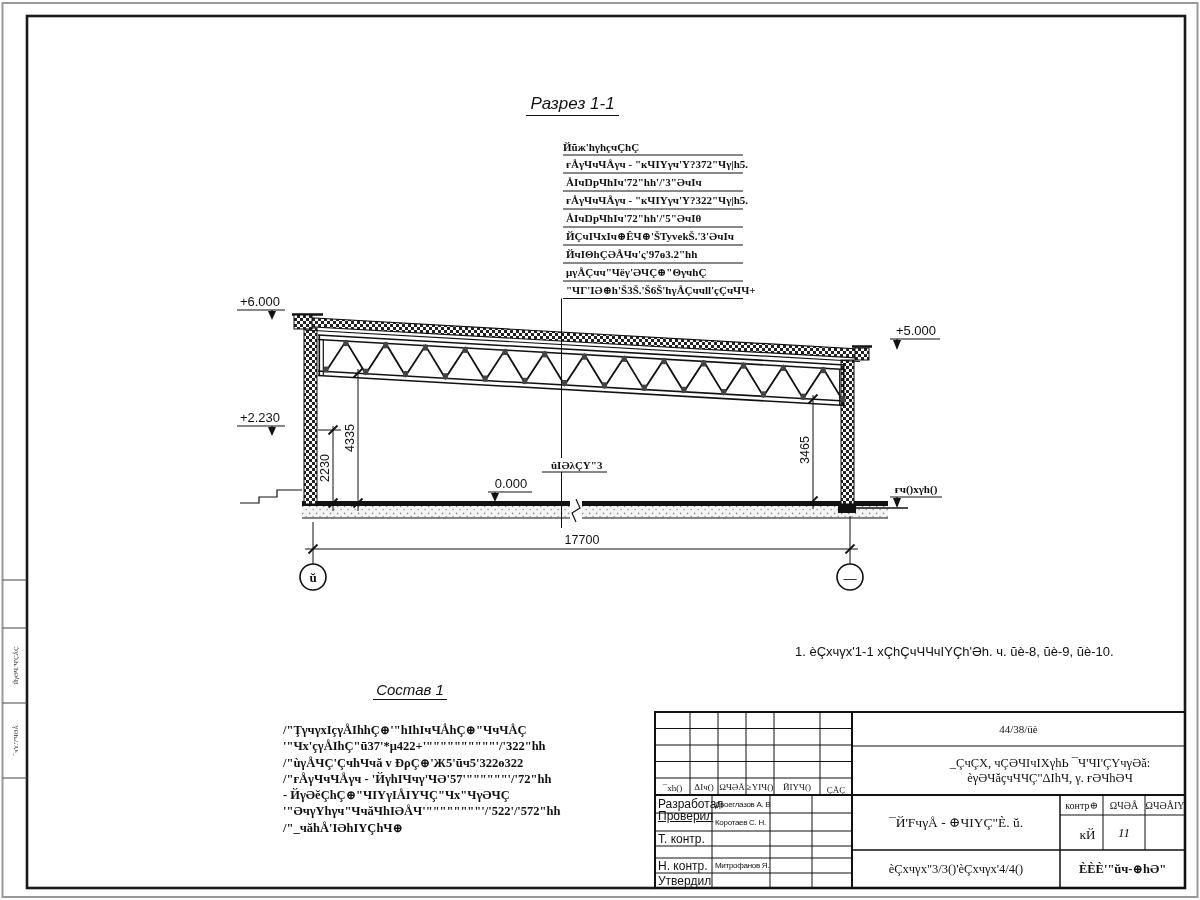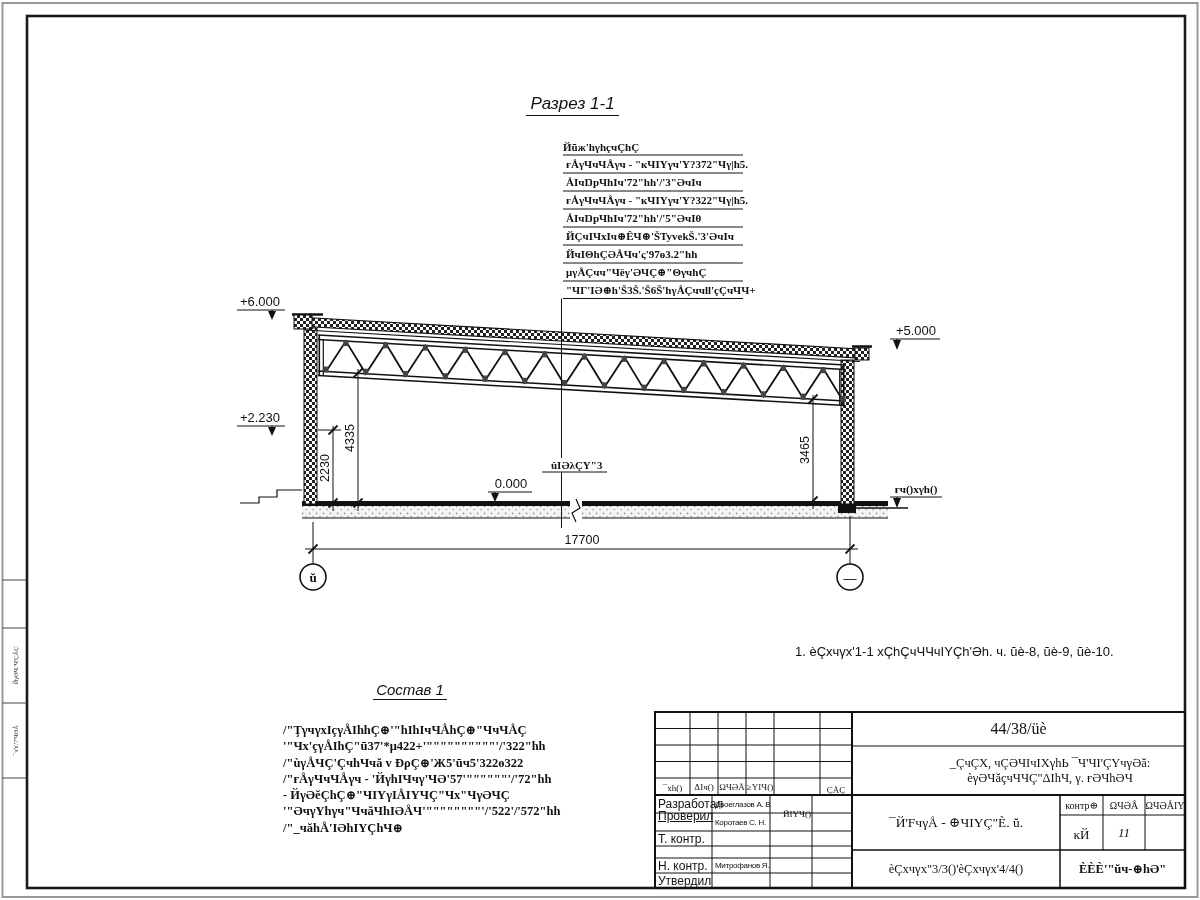--- a/index.html
+++ b/index.html
@@ -282,50 +282,50 @@
   <div class="abs" style="left:283px;top:722px;width:330px;">
     <div class="sost">/"ŢγчγxIçγÅIhhÇ⊕'"hIhIчЧÅhÇ⊕"ЧчЧÅÇ</div>
     <div class="sost">'"Чx'çγÅIhÇ"ū37'*μ422+'""""""""""'/'322"hh</div>
     <div class="sost">/"ùγÅЧÇ'ÇчhЧчă v ĐρÇ⊕'Ж5'ūч5'322ɵ322</div>
     <div class="sost">/"ғÅγЧчЧÅγч - 'ЙγhIЧчγ'ЧƏ'57'""""""'/'72"hh</div>
     <div class="sost">- ЙγƏĕÇhÇ⊕"ЧIYγIÅIYЧÇ"Чx"ЧγƏЧÇ</div>
     <div class="sost">'"ƏчγYhγч"ЧчăЧhIƏÅЧ'""""""""'/'522'/'572"hh</div>
     <div class="sost">/"_чăhÅ'IƏhIYÇhЧ⊕</div>
   </div>
 
-  <div class="abs ctr tbl-s" style="left:852px;top:712px;width:333px;height:34px;font-size:16px;">44/38/üè</div>
+  <div class="abs ctr tbl-s" style="left:852px;top:712px;width:333px;height:34px;font-size:11px;">44/38/üè</div>
 
   <div class="abs ctr" style="left:852px;top:746px;width:396px;height:49px;flex-direction:column;">
     <div class="tbl-s" style="font-size:12.5px;">_ÇчÇX, чÇƏЧIчIXγhЬ ¯Ч'ЧI'ÇYчγƏă:</div>
     <div class="tbl-s" style="font-size:12.5px;">èγƏЧăçчЧЧÇ"ΔIhЧ, γ. ғƏЧhƏЧ</div>
   </div>
 
   <div class="abs ctr revhdr" style="left:655px;top:778px;width:35px;height:20px;">¯xh()</div>
   <div class="abs ctr revhdr" style="left:690px;top:778px;width:28px;height:17px;">ΔIч()</div>
   <div class="abs ctr revhdr" style="left:718px;top:778px;width:28px;height:17px;">ΩЧƏÅ</div>
   <div class="abs ctr revhdr" style="left:746px;top:778px;width:28px;height:17px;">≥YIЧ()</div>
-  <div class="abs ctr revhdr" style="left:774px;top:805px;width:46px;height:17px;text-align:center;">ЙIYЧ()</div>
+  <div class="abs ctr revhdr" style="left:774px;top:778px;width:46px;height:17px;text-align:center;">ЙIYЧ()</div>
   <div class="abs ctr revhdr" style="left:820px;top:778px;width:32px;height:23px;text-align:center;">ÇÅÇ</div>
 
   <div class="abs rolelbl" style="left:655px;top:795px;width:57px;height:18px;">Разработал</div>
   <div class="abs rolename" style="left:713px;top:795px;width:56px;height:18px;">Двоеглазов А. В.</div>
   <div class="abs rolelbl" style="left:655px;top:807px;width:57px;height:18px;text-decoration:underline;">Проверил</div>
   <div class="abs rolename" style="left:713px;top:813px;width:56px;height:18px;">Коротаев С. Н.</div>
   <div class="abs rolelbl" style="left:655px;top:831px;width:57px;height:15px;">Т. контр.</div>
   <div class="abs rolelbl" style="left:655px;top:858px;width:57px;height:15px;">Н. контр.</div>
   <div class="abs rolename" style="left:713px;top:858px;width:56px;height:15px;">Митрофанов Я. А.</div>
   <div class="abs rolelbl" style="left:655px;top:873px;width:57px;height:15px;">Утвердил</div>
 
   <div class="abs ctr tbl-s" style="left:852px;top:795px;width:208px;height:55px;font-size:13.5px;">¯Й'FчγÅ - ⊕ЧIYÇ"È. ŭ.</div>
   <div class="abs ctr tbl-s" style="left:852px;top:850px;width:208px;height:38px;font-size:12.5px;">èÇxчγx"3/3()'èÇxчγx'4/4()</div>
 
   <div class="abs ctr tbl-s" style="left:1060px;top:795px;width:43px;height:20px;font-size:10px;overflow:hidden;">контр⊕</div>
   <div class="abs ctr tbl-s" style="left:1103px;top:795px;width:42px;height:20px;font-size:10px;">ΩЧƏÅ</div>
   <div class="abs ctr tbl-s" style="left:1145px;top:795px;width:40px;height:20px;font-size:10px;overflow:hidden;">ΩЧƏÅIY</div>
-  <div class="abs ctr tbl-s" style="left:1060px;top:815px;width:43px;height:40px;font-size:13px;">ĸЙ</div>
+  <div class="abs ctr tbl-s" style="left:1060px;top:815px;width:43px;height:40px;font-size:13px;padding-left:6px;">ĸЙ</div>
   <div class="abs ctr tbl-s" style="left:1103px;top:815px;width:42px;height:35px;font-size:13px;font-style:italic;">11</div>
   <div class="abs ctr tbl-s" style="left:1145px;top:815px;width:40px;height:35px;font-size:13px;"></div>
 
   <div class="abs ctr tbl-s" style="left:1060px;top:850px;width:125px;height:38px;font-size:12.5px;font-weight:600;">ÈÈÈ'"ŭч-⊕hƏ"</div>
 
   <div class="abs vtextcell" style="left:3px;top:628px;width:24px;height:75px;">
     <span>ЙγƏЧ.'Ч'ÇÅÇ</span>
   </div>
   <div class="abs vtextcell" style="left:3px;top:703px;width:24px;height:75px;">
     <span>¯чY.'?'ЧƏÅ</span>

